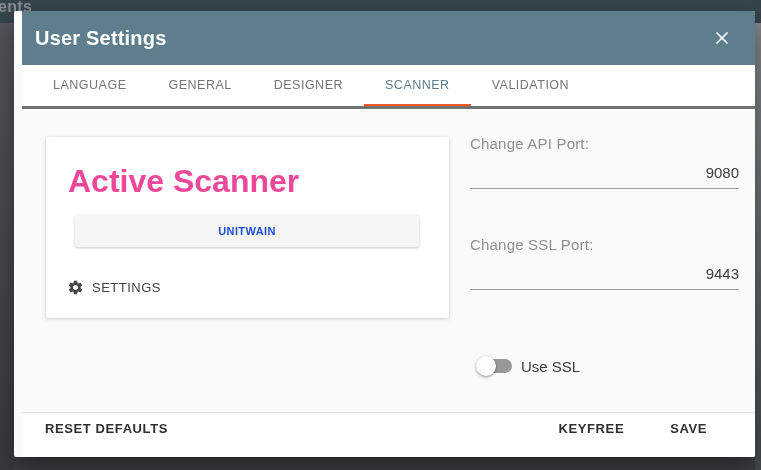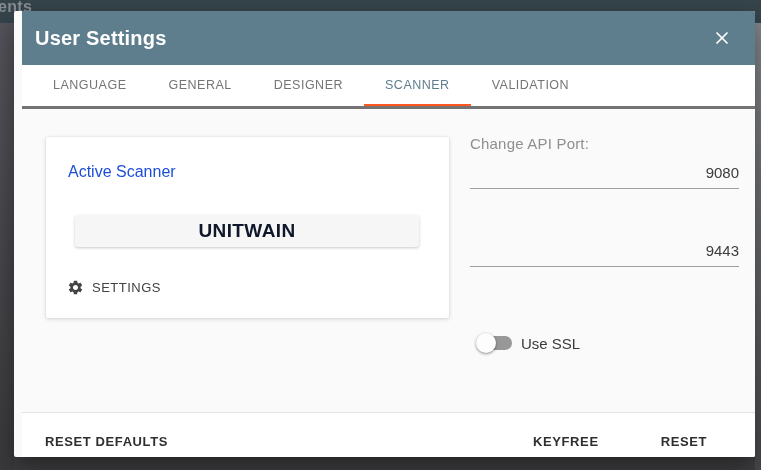--- a/index.html
+++ b/index.html
@@ -38,26 +38,26 @@
   .tab.active { color:#5e7e8e; border-bottom-color:#ff5722; }
 
   .content { flex:1; background:#fafafa; position:relative; }
 
   
   .card {
     position:absolute; left:24px; top:28px; width:403px; height:181px;
     background:#ffffff; border-radius:2px;
     box-shadow:0 1px 4px rgba(0,0,0,.16), 0 0 0 1px rgba(0,0,0,.02);
   }
-  .card-heading { position:absolute; left:22px; top:26px; font-size:16px; font-weight:400; color:#1d4ed8; }
+  .card-heading { position:absolute; left:22px; top:26px; font-size:32px; font-weight:700; color:#ec4899; }
   .scanner-btn {
     position:absolute; left:29px; top:78px; width:344px; height:32px;
     background:#f6f6f6; border:none; border-radius:3px;
     box-shadow:0 1px 3px rgba(0,0,0,.22);
-    font-family:inherit; font-size:19px; font-weight:700; color:#0f172a; letter-spacing:.4px;
+    font-family:inherit; font-size:11px; font-weight:700; color:#1d4ed8; letter-spacing:.4px;
     cursor:pointer;
   }
   .settings-row { position:absolute; left:21px; top:142px; display:flex; align-items:center; gap:8px; cursor:pointer; }
   .settings-label { font-size:13px; font-weight:400; color:#424242; letter-spacing:.5px; }
 
   
   .right-col { position:absolute; left:448px; top:26px; width:269px; }
   .field-label { font-size:15px; color:#8f8f8f; letter-spacing:.2px; }
   .field-input {
     display:block; width:100%; margin-top:6px; padding:6px 0 7px 8px;
@@ -66,21 +66,21 @@
   }
   .field-group + .field-group { margin-top:47px; }
 
   .toggle-row { display:flex; align-items:center; margin-top:66px; padding-left:6px; }
   .switch { position:relative; width:36px; height:20px; flex:0 0 36px; cursor:pointer; }
   .switch-track { position:absolute; left:2px; top:3px; width:34px; height:14px; border-radius:7px; background:#989898; }
   .switch-thumb { position:absolute; left:0; top:0; width:20px; height:20px; border-radius:50%; background:#fdfdfd; box-shadow:0 1px 3px rgba(0,0,0,.45); }
   .toggle-label { margin-left:9px; font-size:15px; color:#3a3a3a; }
 
   
-  .dlg-footer { flex:0 0 45px; background:#ffffff; border-top:1px solid #e2e2e2; display:flex; align-items:flex-end; padding:0 40px 0 15px;gap:16px; }
+  .dlg-footer { flex:0 0 45px; background:#ffffff; border-top:1px solid #e2e2e2; display:flex; align-items:flex-start; padding:0 40px 0 15px; }
   .flat-btn {
     background:none; border:none; cursor:pointer; padding:8px;
     font-family:inherit; font-size:13px; font-weight:700; color:#2f2f2f; letter-spacing:.6px;
   }
   .footer-spacer { flex:1; }
   .save-btn { margin-left:30px; }
 </style>
 </head>
 <body>
 
@@ -122,33 +122,34 @@
         <span class="settings-label">SETTINGS</span>
       </div>
     </div>
 
     <div class="right-col">
       <div class="field-group">
         <div class="field-label">Change API Port:</div>
         <input class="field-input" type="text" value="9080" style="">
       </div>
       <div class="field-group">
+        <div class="field-label">Change SSL Port:</div>
         <input class="field-input" type="text" value="9443" style="">
       </div>
       <div class="toggle-row">
         <span class="switch">
           <span class="switch-track"></span>
           <span class="switch-thumb"></span>
         </span>
         <span class="toggle-label">Use SSL</span>
       </div>
     </div>
 
   </div>
 
   <div class="dlg-footer">
     <button class="flat-btn">RESET DEFAULTS</button>
     <span class="footer-spacer"></span>
     <button class="flat-btn">KEYFREE</button>
-    <button class="flat-btn save-btn">RESET</button>
+    <button class="flat-btn save-btn">SAVE</button>
   </div>
 
 </div>
 
 </body></html>

